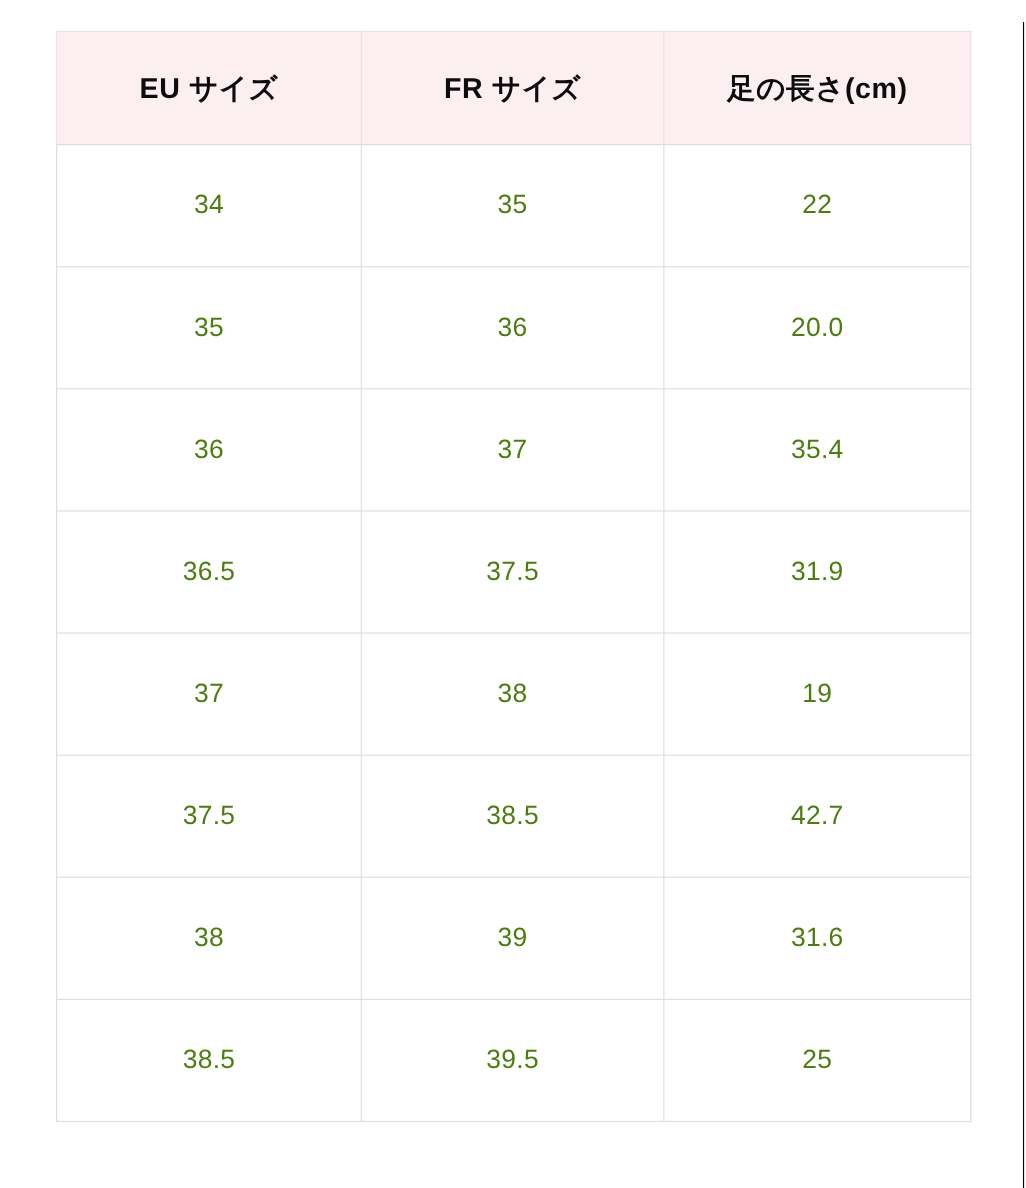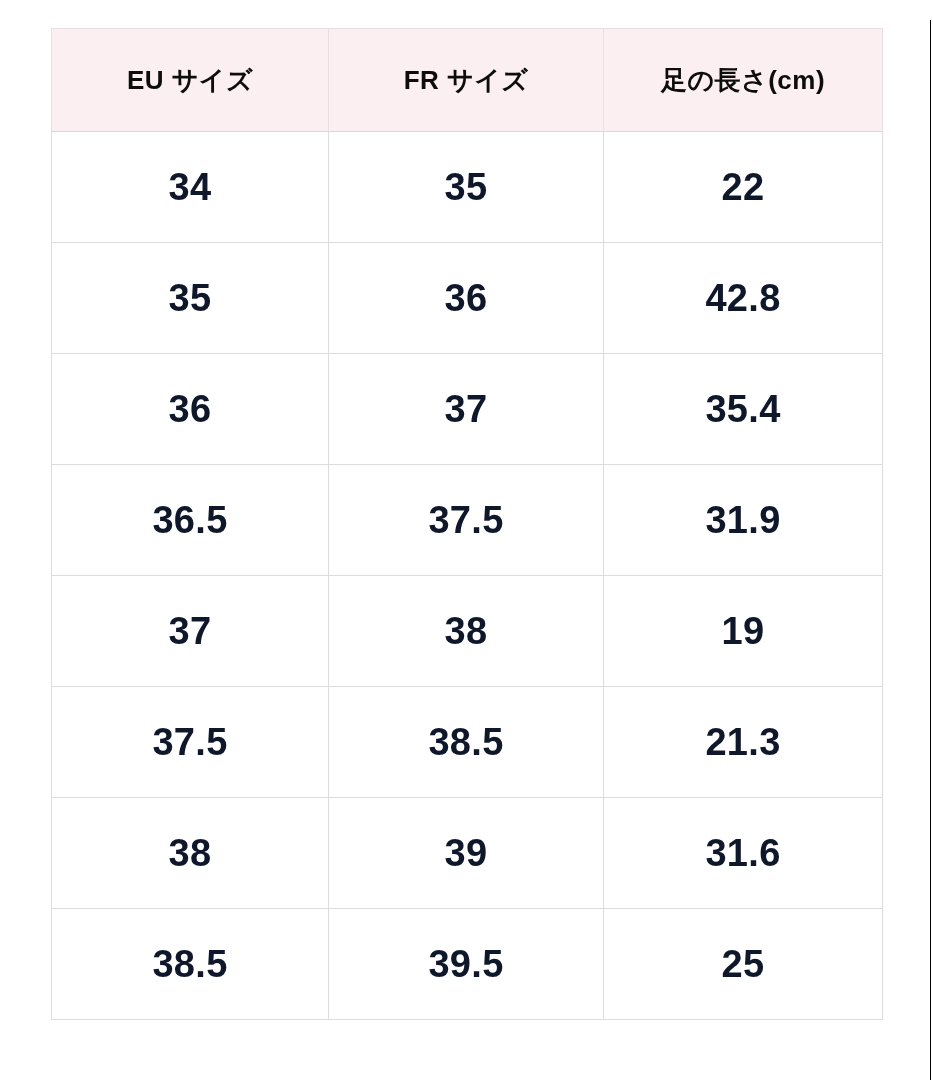--- a/index.html
+++ b/index.html
@@ -62,23 +62,23 @@
     font-weight: bold;
     color: #0d0d0d;
     letter-spacing: 0.5px;
     border-color: #eadfe1;
     border-bottom-color: #e0d6d8;
   }
 
   #size-table tbody td {
     background: #ffffff;
     height: 110px;
-    font-size: 38px;
-    font-weight: bold;
-    color: #0f172a;
+    font-size: 24px;
+    font-weight: normal;
+    color: #4d7c0f;
     letter-spacing: 0.3px;
   }
 </style>
 </head>
 <body>
 
 <div id="page">
 
   <div id="right-edge-rule"></div>
 
@@ -97,41 +97,41 @@
     </thead>
     <tbody>
       <tr>
         <td>34</td>
         <td>35</td>
         <td>22</td>
       </tr>
       <tr>
         <td>35</td>
         <td>36</td>
-        <td>42.8</td>
+        <td>20.0</td>
       </tr>
       <tr>
         <td>36</td>
         <td>37</td>
         <td>35.4</td>
       </tr>
       <tr>
         <td>36.5</td>
         <td>37.5</td>
         <td>31.9</td>
       </tr>
       <tr>
         <td>37</td>
         <td>38</td>
         <td>19</td>
       </tr>
       <tr>
         <td>37.5</td>
         <td>38.5</td>
-        <td>21.3</td>
+        <td>42.7</td>
       </tr>
       <tr>
         <td>38</td>
         <td>39</td>
         <td>31.6</td>
       </tr>
       <tr>
         <td>38.5</td>
         <td>39.5</td>
         <td>25</td>

